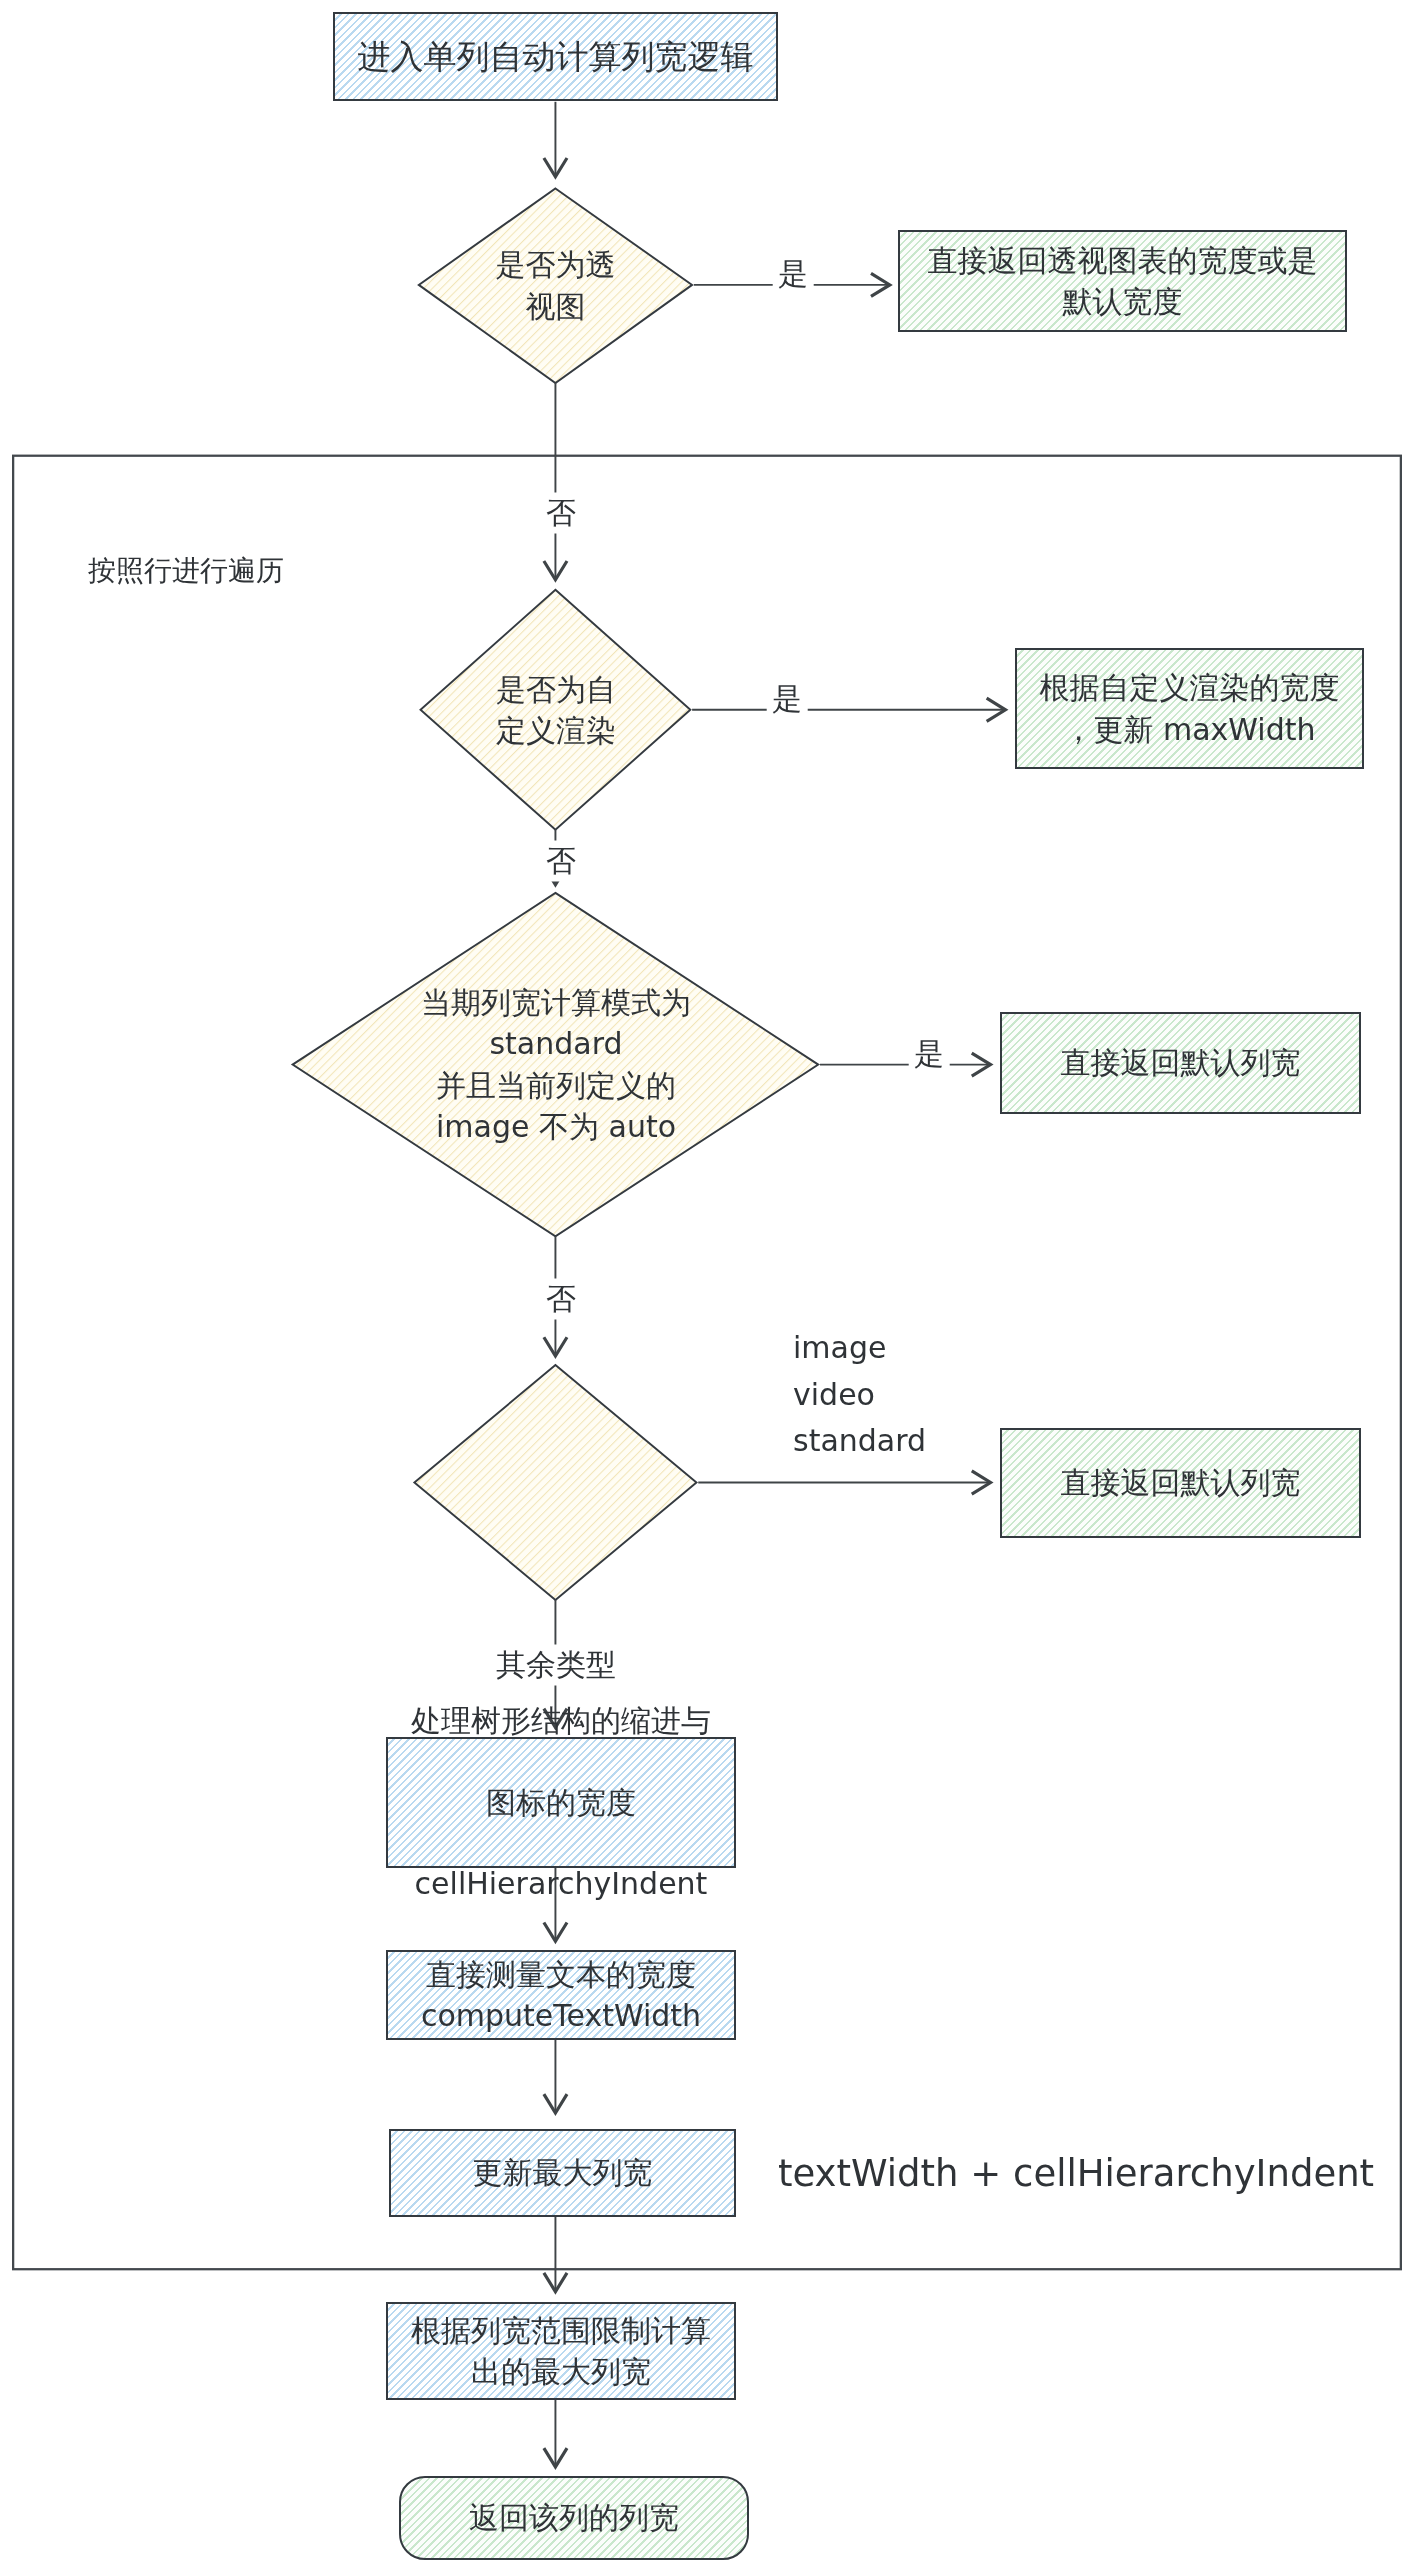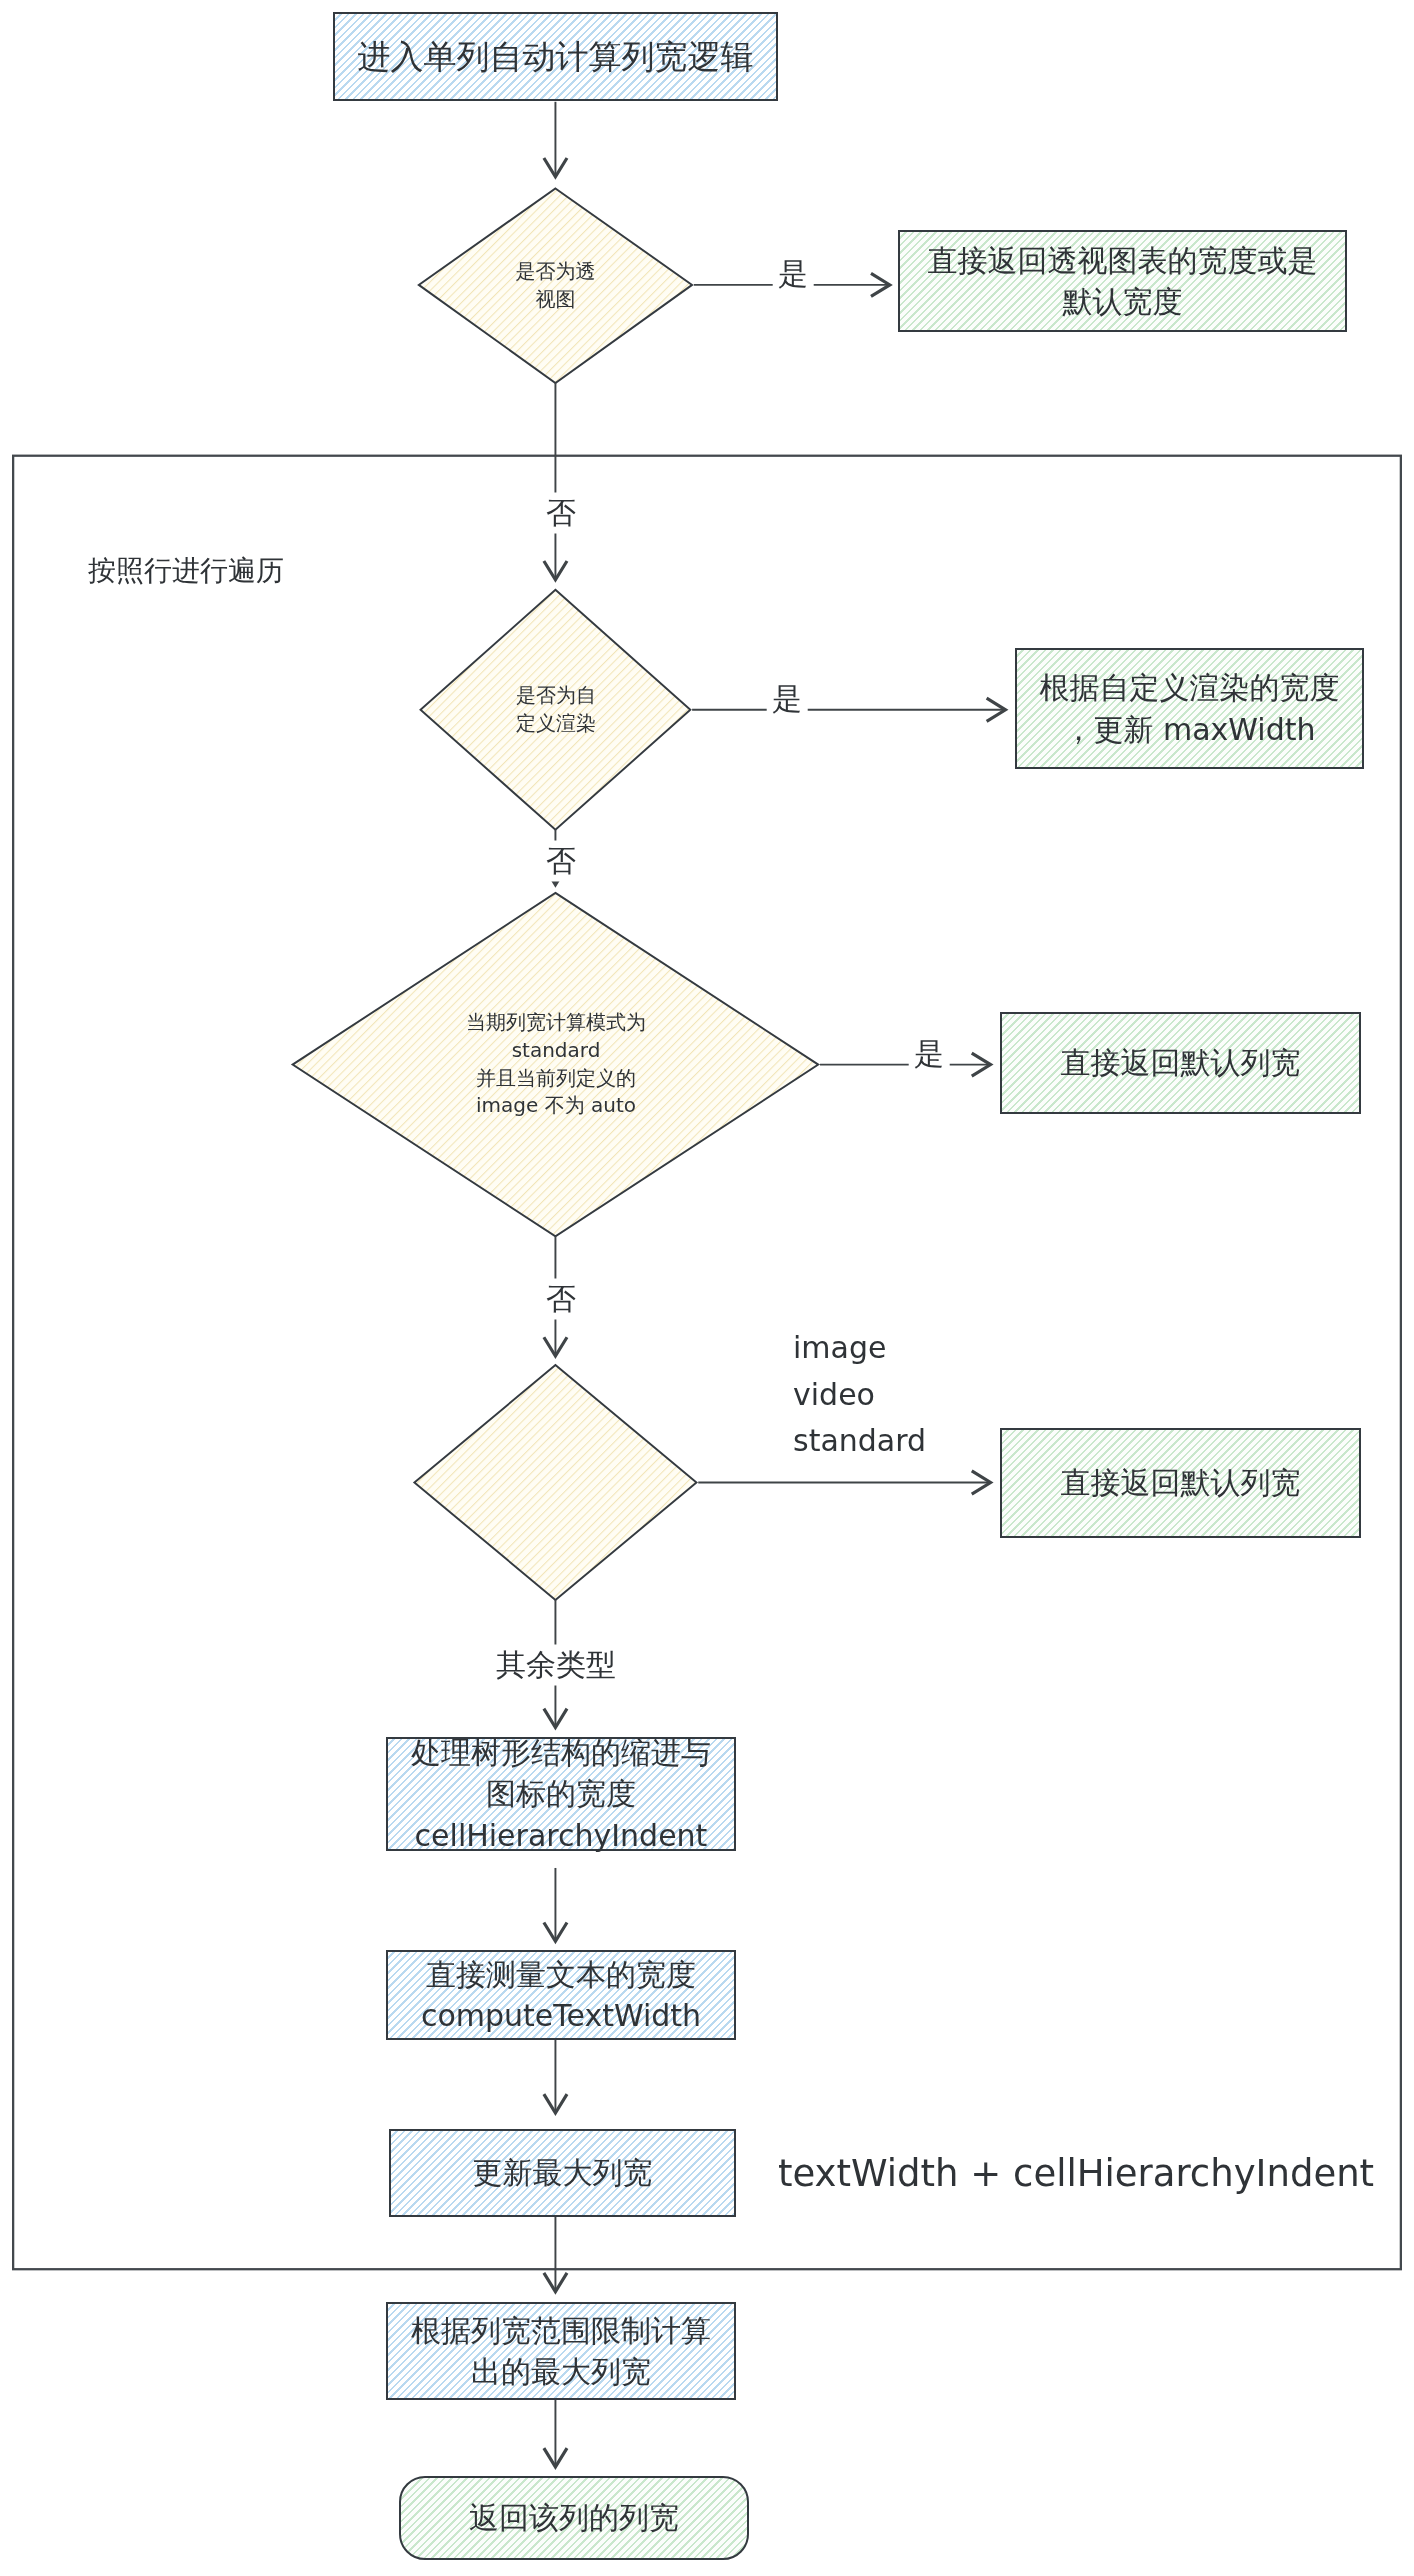--- a/index.html
+++ b/index.html
@@ -25,21 +25,21 @@
   .hatch-blue{
     background:repeating-linear-gradient(135deg,#ffffff 0px,#ffffff 3.5px,#b9d9f0 3.5px,#b9d9f0 5.3px);
   }
   .hatch-green{
     background:repeating-linear-gradient(135deg,#fbfdfb 0px,#fbfdfb 3.5px,#c9e7cc 3.5px,#c9e7cc 5.3px);
   }
   .fs38{font-size:33px;}
   .fs34{font-size:30px;}
   .diamond-label{
     position:absolute;display:flex;flex-direction:column;justify-content:center;align-items:center;
-    text-align:center;font-size:20px;line-height:1.38;pointer-events:none;
+    text-align:center;font-size:30px;line-height:1.38;pointer-events:none;
   }
   .edge-label{
     position:absolute;transform:translate(-50%,-50%);
     background:#ffffff;padding:0 5.3px;font-size:30px;white-space:nowrap;
     pointer-events:auto;
   }
   .free-label{
     position:absolute;font-size:28px;white-space:nowrap;pointer-events:auto;font-family:Liberation Mono, monospace;
   }
   .annotation{
@@ -133,21 +133,21 @@
     <div class="annotation" style="left:793px;top:1325px;">
       <div>image</div>
       <div>video</div>
       <div>standard</div>
     </div>
 
     <div class="node hatch-green fs34" style="left:1000px;top:1428px;width:361px;height:110px;">
       <span>直接返回默认列宽</span>
     </div>
 
-    <div class="node hatch-blue fs34" style="left:386px;top:1737px;width:350px;height:114px;">
+    <div class="node hatch-blue fs34" style="left:386px;top:1737px;width:350px;height:131px;gap:40px;">
       <span>处理树形结构的缩进与</span>
       <span>图标的宽度</span>
       <span>cellHierarchyIndent</span>
     </div>
 
     <div class="node hatch-blue fs34" style="left:386px;top:1950px;width:350px;height:90px;">
       <span>直接测量文本的宽度</span>
       <span>computeTextWidth</span>
     </div>
 

